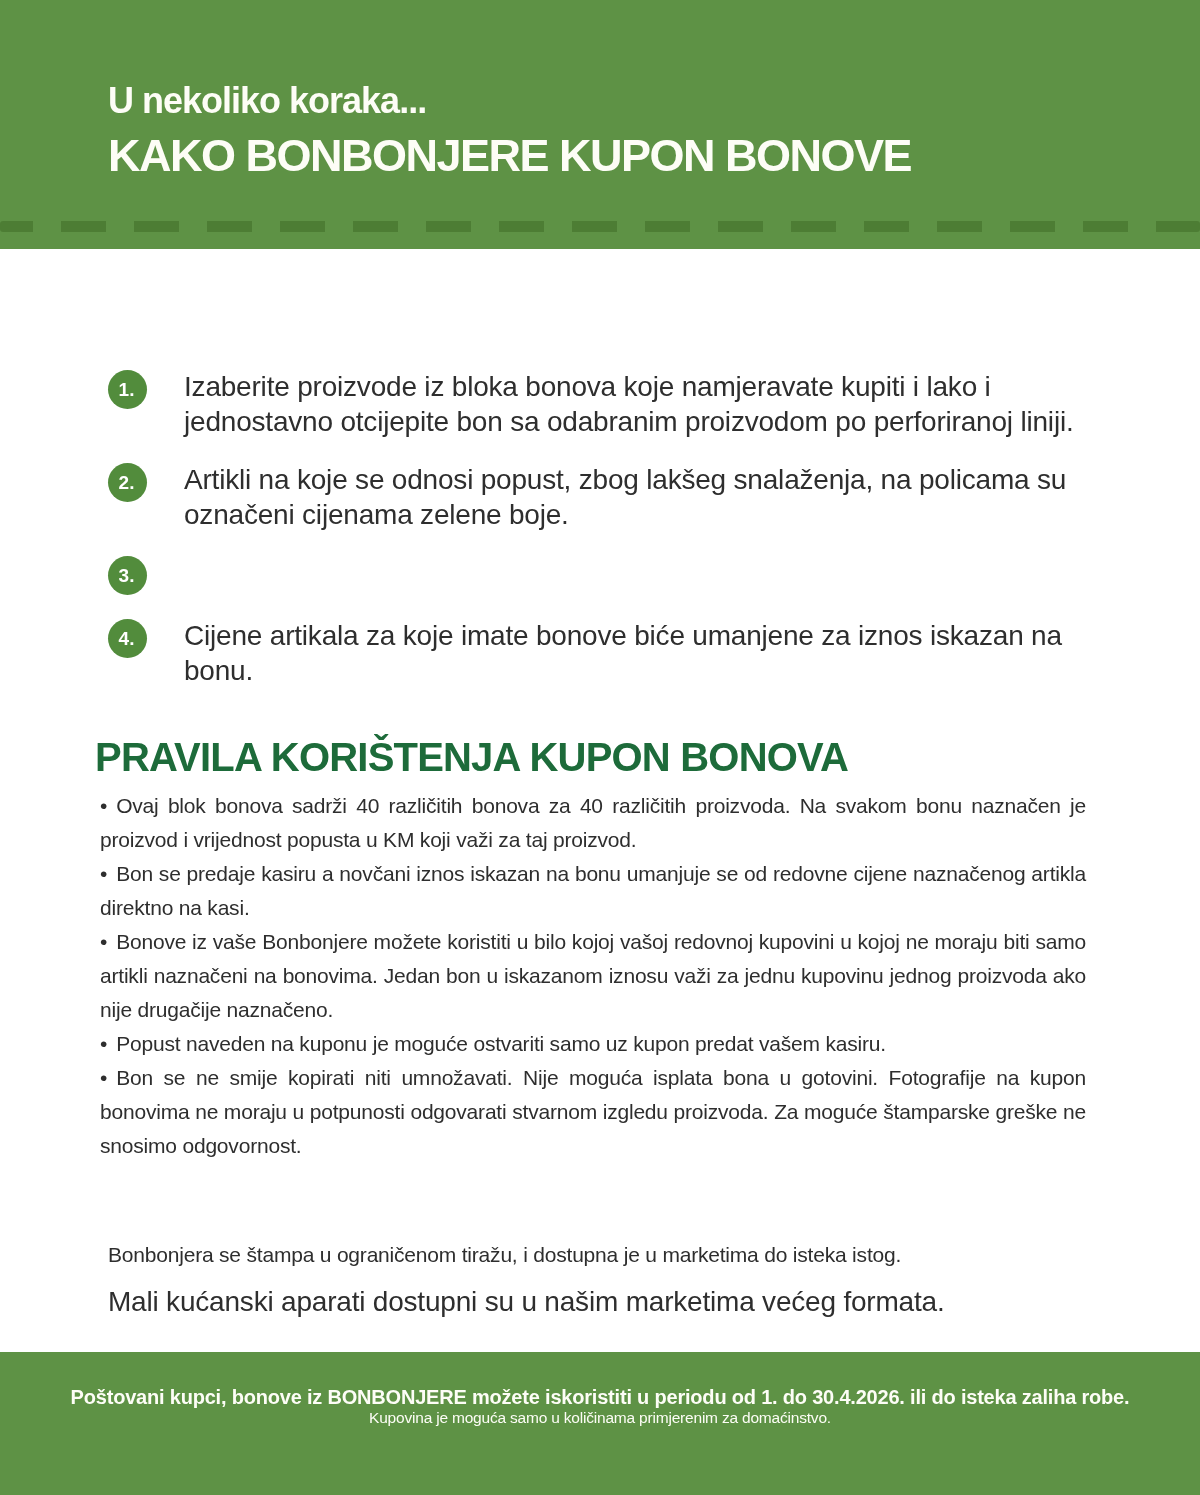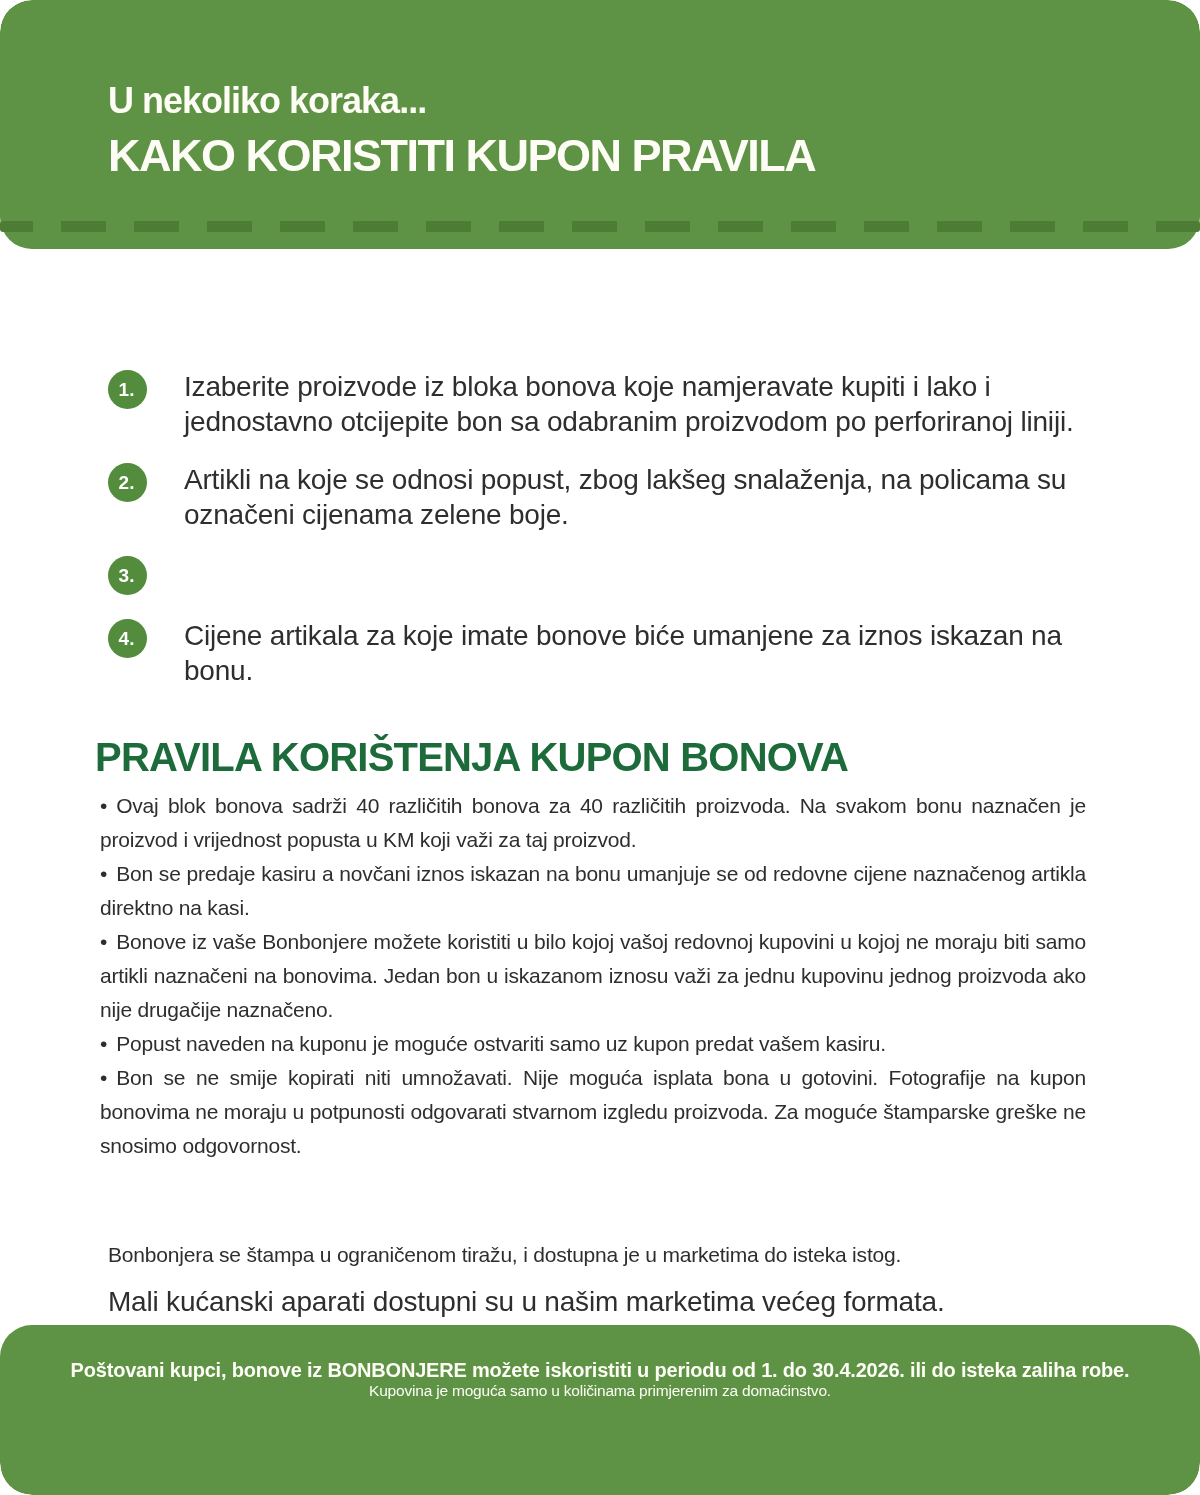--- a/index.html
+++ b/index.html
@@ -1,15 +1,15 @@
 <!DOCTYPE html>
 <html style="--green: #5e9245; --dash-green: #4d7d34; --badge-green: #528c3c; --heading-green: #1d6b3a; --text: #2e2e2e; --white-text: #fdfdf6;"><head>
 <meta charset="utf-8">
 <style>
-  * { margin: 0; padding: 0; box-sizing: border-box; border-radius: 32px; }
+  * { margin: 0; padding: 0; box-sizing: border-box; }
   html, body { background: #ffffff; }
   .page {
     position: relative;
     width: 1200px;
     height: 1495px;
     background: #ffffff;
     overflow: hidden;
     font-family: "Liberation Sans", sans-serif;
     color: #2e2e2e;
   }
@@ -117,21 +117,21 @@
     left: 108px; top: 1286px;
     width: 986px;
     font-size: 28px;
     letter-spacing: -0.2px;
   }
 
   
   .footer-band {
     position: absolute;
     left: 0; right: 0; bottom: 0;
-    height: 170px;
+    height: 143px;
     background: var(--green, #5e9245);
     text-align: center;
     color: #fdfdf6;
   }
   .footer-main {
     margin-top: 34px;
     font-size: 20px;
     font-weight: bold;
     letter-spacing: -0.2px;
   }
@@ -140,21 +140,21 @@
     letter-spacing: -0.2px;
   }
 </style>
 </head>
 <body>
 
 <div class="page">
 
   <div class="header-band">
     <div class="header-subtitle">U nekoliko koraka...</div>
-    <div class="header-title">KAKO KORISTITI KUPON PRAVILA</div>
+    <div class="header-title">KAKO BONBONJERE KUPON BONOVE</div>
     <div class="perforation-dashes"></div>
   </div>
 
   <div class="steps-list">
     <div class="step-item">
       <div class="step-badge">1.</div>
       <div class="step-text">Izaberite proizvode iz bloka bonova koje namjeravate kupiti i lako i jednostavno otcijepite bon sa odabranim proizvodom po perforiranoj liniji.</div>
     </div>
     <div class="step-item">
       <div class="step-badge">2.</div>

